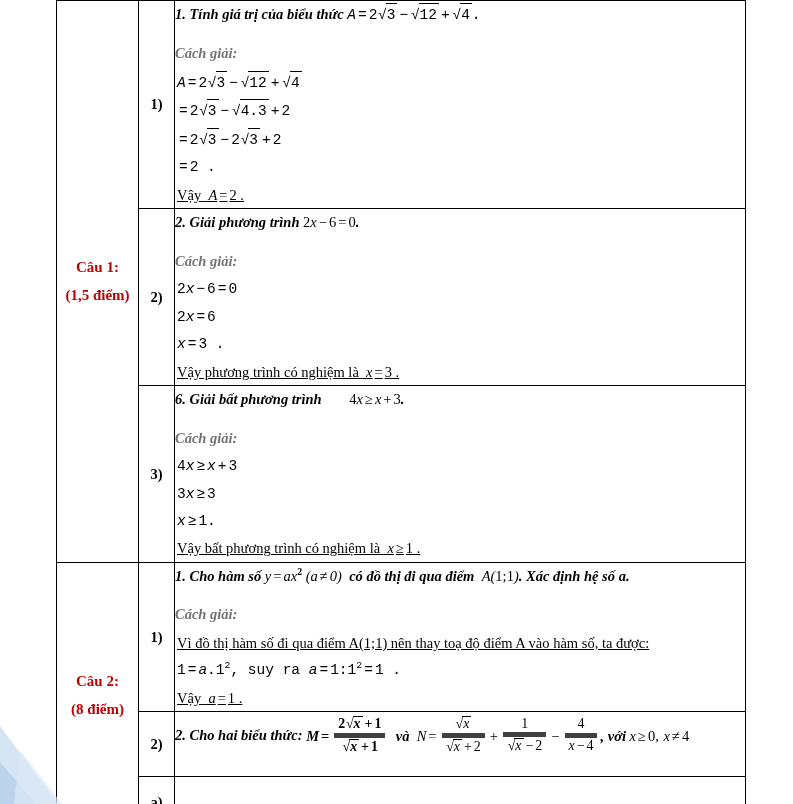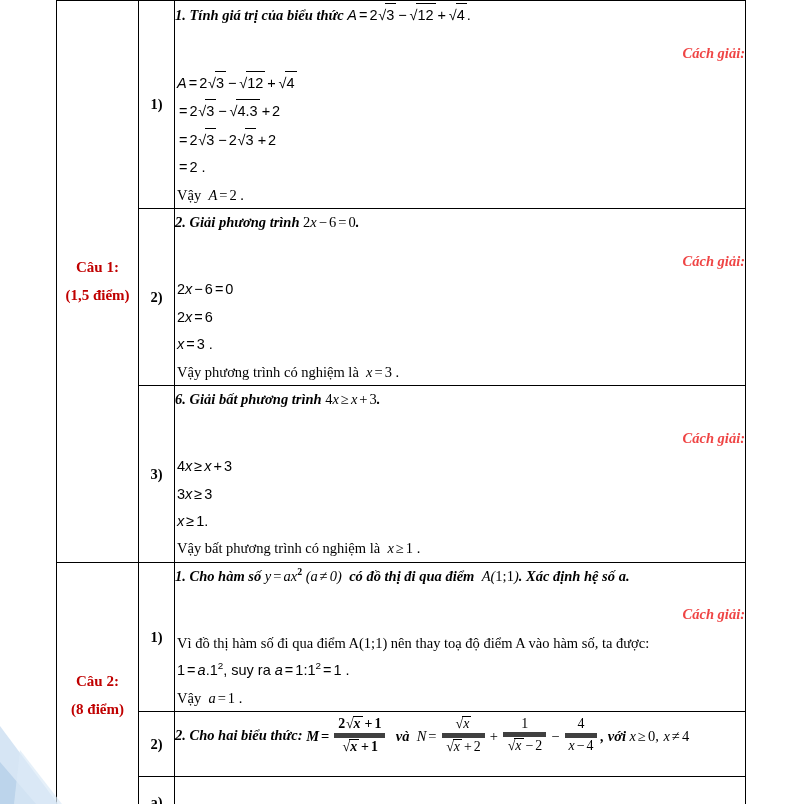--- a/index.html
+++ b/index.html
@@ -56,34 +56,34 @@
   .body-cell {
     padding: 5px 8px 7px 10px;
     line-height: 1.55;
   }
   .prompt {
     font-weight: bold;
     font-style: italic;
     margin: 2px 0 6px 0;
   }
   .cachgiai {
-    color: #ef4444;
+    color: #737373;
     font-weight: bold;
     font-style: italic;
     margin: 16px 0 6px 0;
-    text-align: right;
   }
   .mathline {
-    font-family: Liberation Sans, sans-serif;
+    font-family: Liberation Mono, monospace;
     font-style: italic;
     margin: 5px 0 5px 2px;
     white-space: nowrap;
   }
   .textline {
     margin: 5px 0 2px 2px;
+    text-decoration: underline;
   }
   
   .mi { font-style: italic; }
   .mn { font-style: normal; }
   .op { font-style: normal; padding: 0 2px; }
   .sqrt {
     display: inline-block;
     position: relative;
     font-style: normal;
     padding-left: 0.05em;
@@ -193,21 +193,21 @@
         <span class="mi">&nbsp;x</span><span class="op">=</span><span class="mn">3 .</span>
       </div>
     </td>
   </tr>
 
   <tr>
     <td class="idx-label">3)</td>
     <td class="body-cell">
       <div class="prompt">
         <span>6. Giải bất phương trình</span>
-        <span style="font-weight:normal;">
+        <span style="font-weight:normal;margin-left:24px;">
           <span class="mn">4</span><span class="mi">x</span><span class="op">≥</span><span class="mi">x</span><span class="op">+</span><span class="mn">3</span><span style="font-weight:bold;">.</span>
         </span>
       </div>
       <div class="cachgiai">Cách giải:</div>
       <div class="mathline">
         <span class="mn">4</span><span class="mi">x</span><span class="op">≥</span><span class="mi">x</span><span class="op">+</span><span class="mn">3</span>
       </div>
       <div class="mathline">
         <span class="mn">3</span><span class="mi">x</span><span class="op">≥</span><span class="mn">3</span>
       </div>

